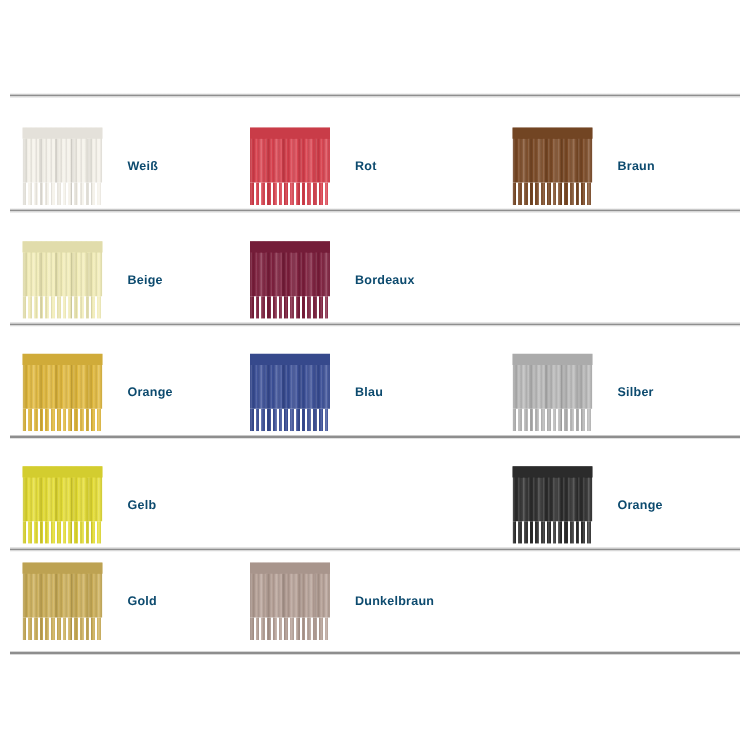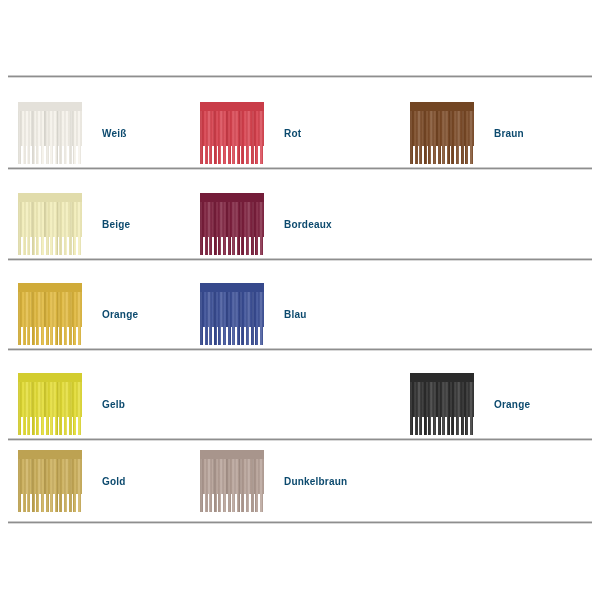--- a/index.html
+++ b/index.html
@@ -203,20 +203,28 @@
       <div class="swatch-label">Blau</div>
     </div>
     <div class="cell col-0">
       <div class="swatch" id="sw-2-0" style="--sw: #e0b83d;">
         <div class="swatch-body"></div>
         <div class="swatch-head"></div>
         <div class="swatch-shade"></div>
       </div>
       <div class="swatch-label">Orange</div>
     </div>
+    <div class="cell col-2">
+      <div class="swatch" id="sw-2-2" style="--sw: #b8b8b8;">
+        <div class="swatch-body"></div>
+        <div class="swatch-head"></div>
+        <div class="swatch-shade"></div>
+      </div>
+      <div class="swatch-label">Silber</div>
+    </div>
   </div>
 
   <div class="row" style="top:359px;">
     <div class="cell col-0">
       <div class="swatch" id="sw-3-0" style="--sw: #e3dc33;">
         <div class="swatch-body"></div>
         <div class="swatch-head"></div>
         <div class="swatch-shade"></div>
       </div>
       <div class="swatch-label">Gelb</div>

